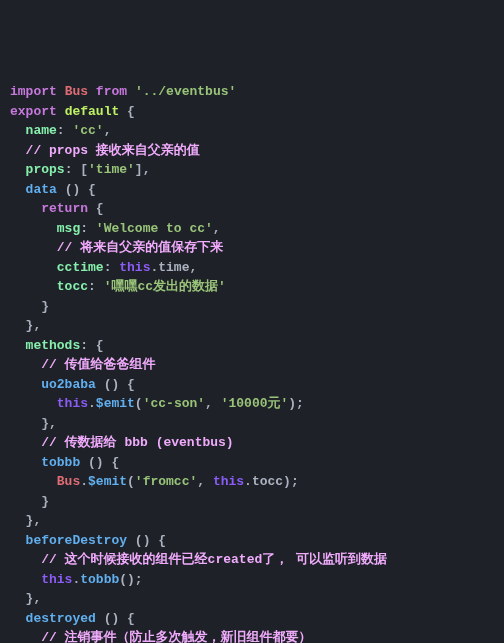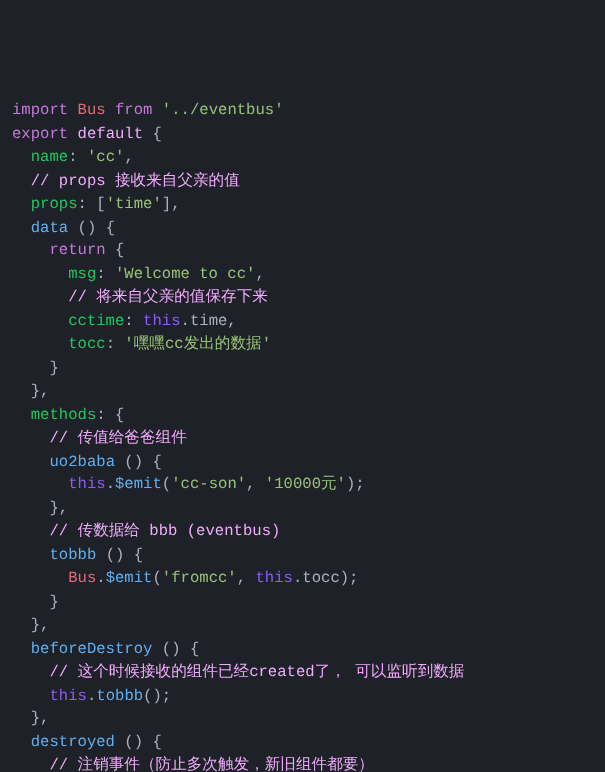--- a/index.html
+++ b/index.html
@@ -7,30 +7,30 @@
     background: #1e2127;
     font-family: Consolas, 'Courier New', monospace;
     font-size: 13px;
     line-height: 1.5;
     color: #abb2bf;
     padding: 4px 10px;
     width: 504px;
     white-space: pre;
     overflow: hidden;
   }
-  .line { display: block; }
+  .line { display: block; font-weight: bold; }
   .kw { color: #c678dd; }
   .var { color: #e06c75; }
-  .prop { color: #22c55e; }
+  .prop { color: #86efac; }
   .str { color: #98c379; }
   .fn { color: #61afef; }
   .cm { color: #f0abfc; }
   .pn { color: #abb2bf; }
   .th { color: #8b5cf6; }
-  .df { color: #f0abfc; }
+  .df { color: #bef264; }
 </style>
 </head>
 <body>
 
 
 
 <div id="code"><span class="line"><span class="kw">import</span><span class="pn"> </span><span class="var">Bus</span><span class="pn"> </span><span class="kw">from</span><span class="pn"> </span><span class="str">'../eventbus'</span></span><span class="line"><span class="kw">export</span><span class="pn"> </span><span class="df">default</span><span class="pn"> {</span></span><span class="line"><span class="pn">  </span><span class="prop">name</span><span class="pn">: </span><span class="str">'cc'</span><span class="pn">,</span></span><span class="line"><span class="pn">  </span><span class="cm">// props 接收来自父亲的值</span></span><span class="line"><span class="pn">  </span><span class="prop">props</span><span class="pn">: [</span><span class="str">'time'</span><span class="pn">],</span></span><span class="line"><span class="pn">  </span><span class="fn">data</span><span class="pn"> () {</span></span><span class="line"><span class="pn">    </span><span class="kw">return</span><span class="pn"> {</span></span><span class="line"><span class="pn">      </span><span class="prop">msg</span><span class="pn">: </span><span class="str">'Welcome to cc'</span><span class="pn">,</span></span><span class="line"><span class="pn">      </span><span class="cm">// 将来自父亲的值保存下来</span></span><span class="line"><span class="pn">      </span><span class="prop">cctime</span><span class="pn">: </span><span class="th">this</span><span class="pn">.time,</span></span><span class="line"><span class="pn">      </span><span class="prop">tocc</span><span class="pn">: </span><span class="str">'嘿嘿cc发出的数据'</span></span><span class="line"><span class="pn">    }</span></span><span class="line"><span class="pn">  },</span></span><span class="line"><span class="pn">  </span><span class="prop">methods</span><span class="pn">: {</span></span><span class="line"><span class="pn">    </span><span class="cm">// 传值给爸爸组件</span></span><span class="line"><span class="pn">    </span><span class="fn">uo2baba</span><span class="pn"> () {</span></span><span class="line"><span class="pn">      </span><span class="th">this</span><span class="pn">.</span><span class="fn">$emit</span><span class="pn">(</span><span class="str">'cc-son'</span><span class="pn">, </span><span class="str">'10000元'</span><span class="pn">);</span></span><span class="line"><span class="pn">    },</span></span><span class="line"><span class="pn">    </span><span class="cm">// 传数据给 bbb (eventbus)</span></span><span class="line"><span class="pn">    </span><span class="fn">tobbb</span><span class="pn"> () {</span></span><span class="line"><span class="pn">      </span><span class="var">Bus</span><span class="pn">.</span><span class="fn">$emit</span><span class="pn">(</span><span class="str">'fromcc'</span><span class="pn">, </span><span class="th">this</span><span class="pn">.tocc);</span></span><span class="line"><span class="pn">    }</span></span><span class="line"><span class="pn">  },</span></span><span class="line"><span class="pn">  </span><span class="fn">beforeDestroy</span><span class="pn"> () {</span></span><span class="line"><span class="pn">    </span><span class="cm">// 这个时候接收的组件已经created了， 可以监听到数据</span></span><span class="line"><span class="pn">    </span><span class="th">this</span><span class="pn">.</span><span class="fn">tobbb</span><span class="pn">();</span></span><span class="line"><span class="pn"></span></span><span class="line"><span class="pn">  },</span></span><span class="line"><span class="pn">  </span><span class="fn">destroyed</span><span class="pn"> () {</span></span><span class="line"><span class="pn">    </span><span class="cm">// 注销事件（防止多次触发，新旧组件都要）</span></span></div>
 
 
 

